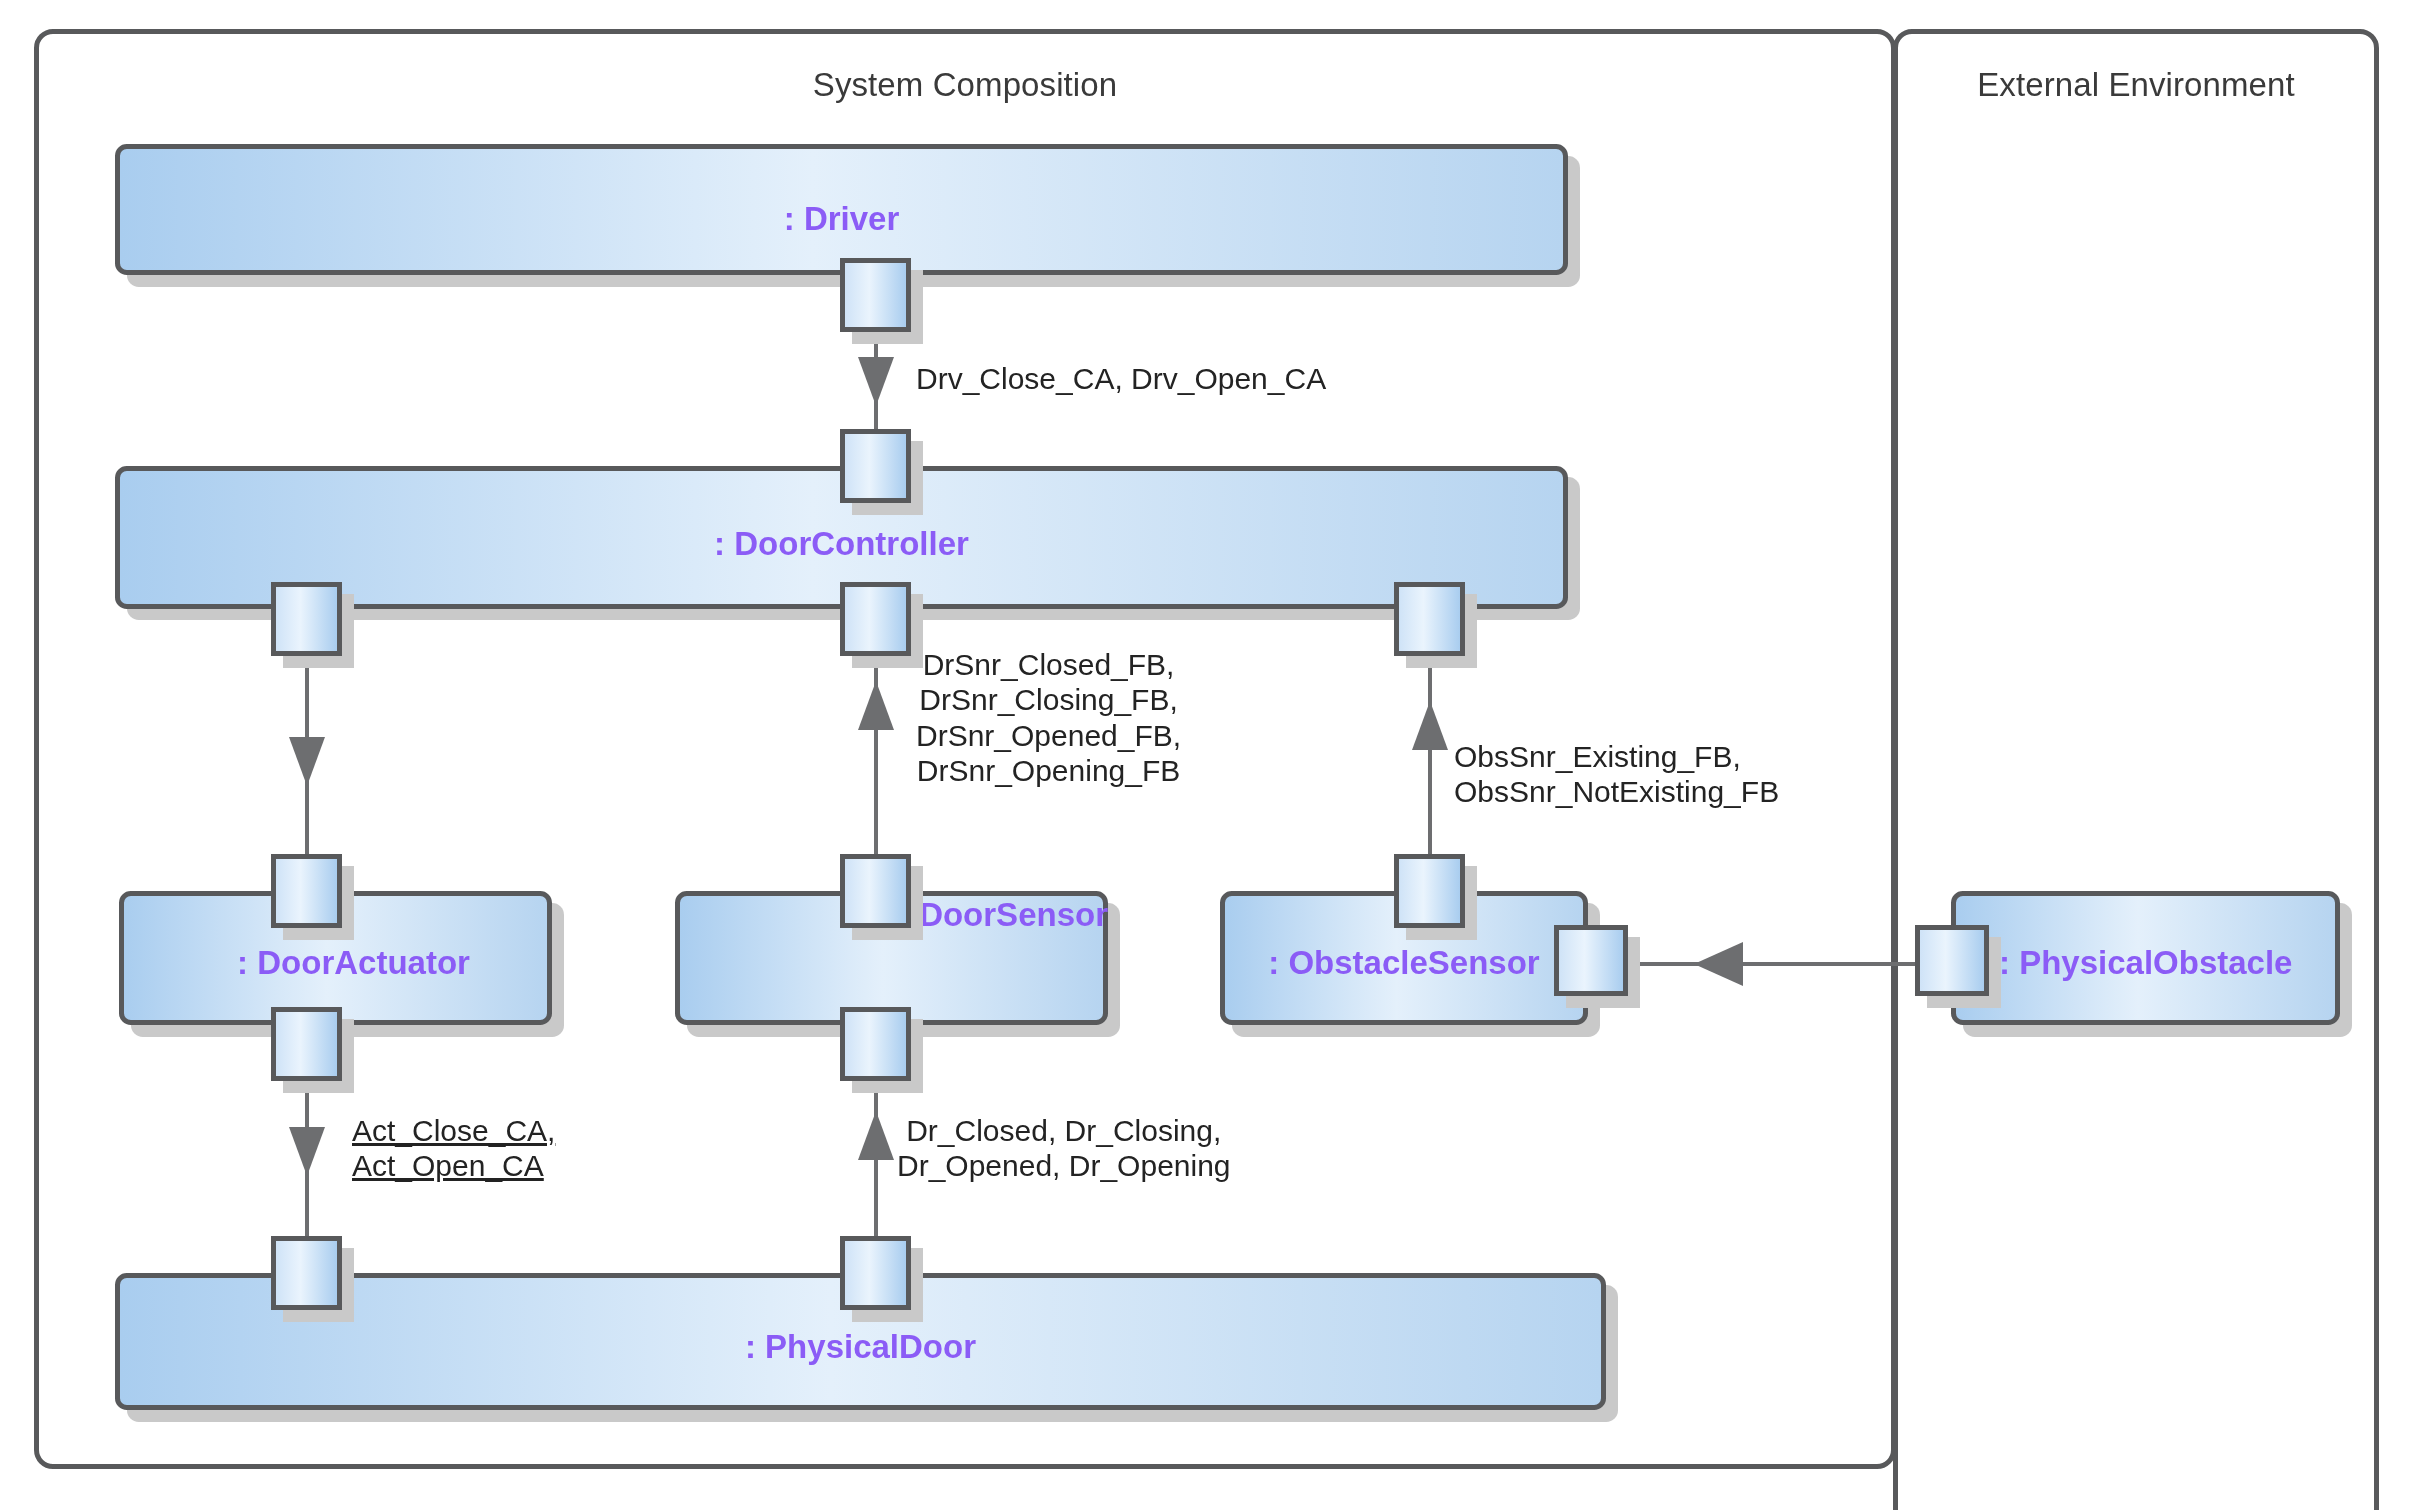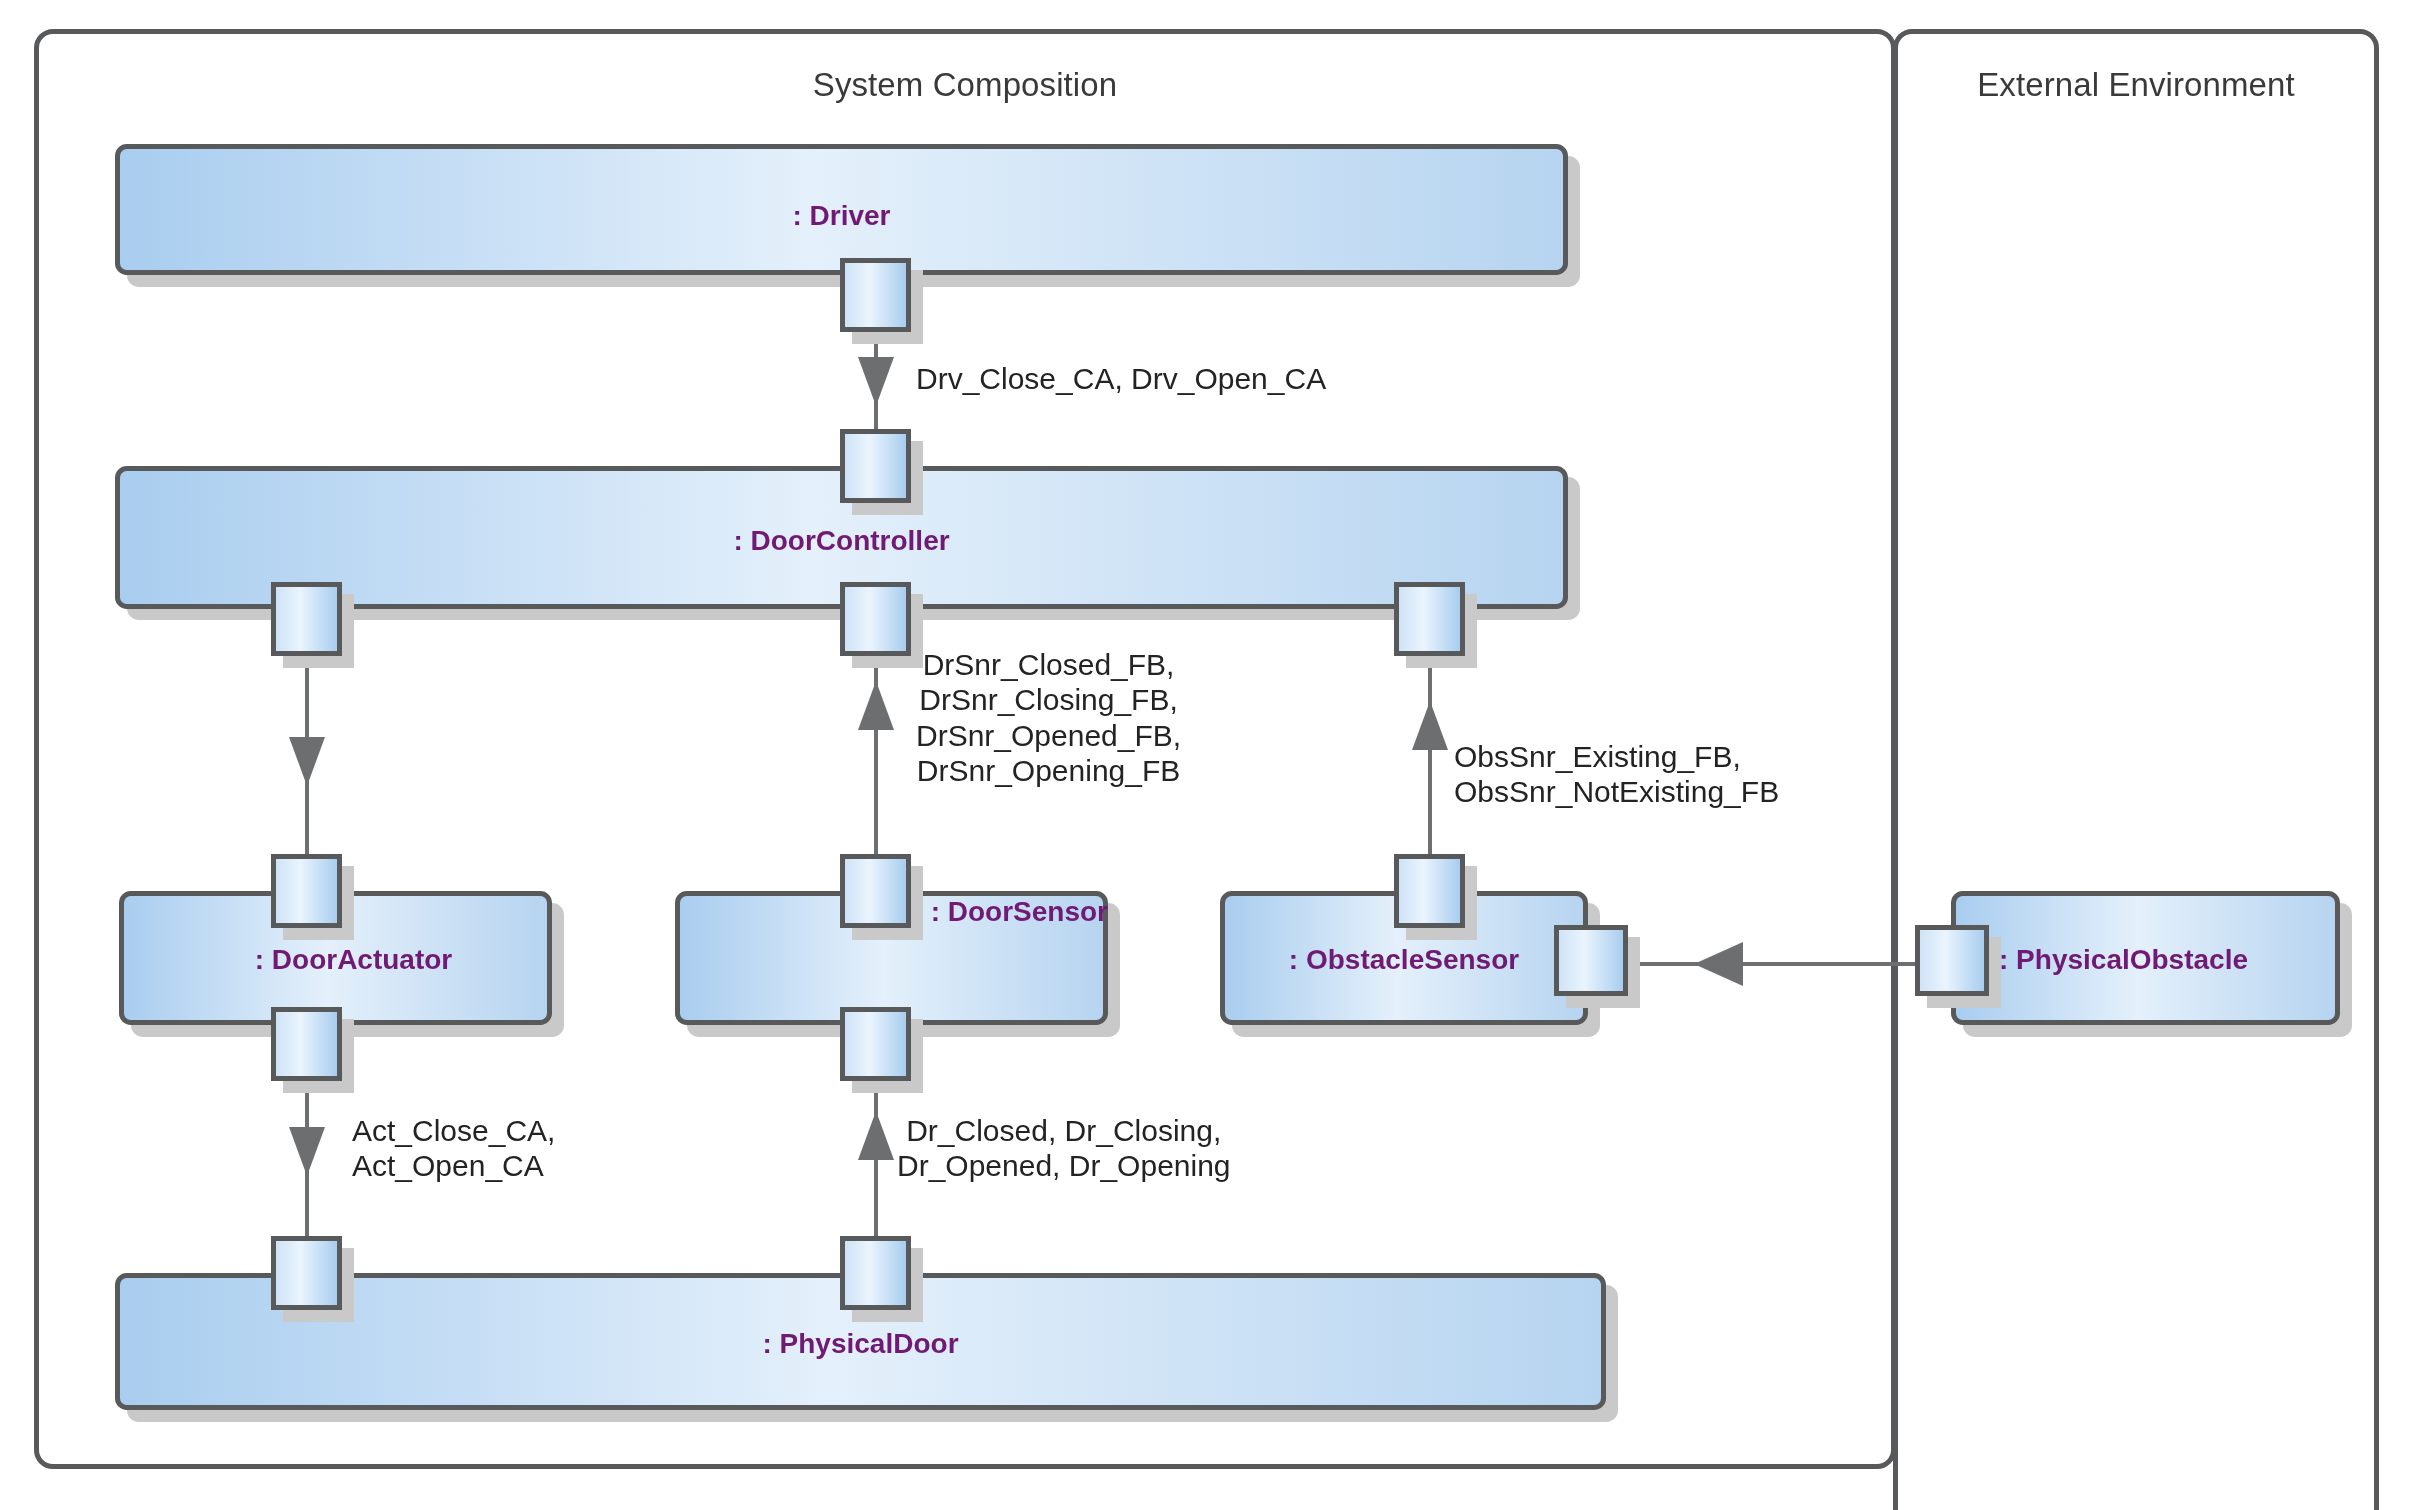--- a/index.html
+++ b/index.html
@@ -53,22 +53,22 @@
     background: #c9c9c9;
     border-radius: 11.8px;
     z-index: 3;
   }
   .part-label {
     position: absolute;
     left: 0;
     width: 100%;
     text-align: center;
     font-weight: bold;
-    font-size: 28px;
-    color: #701a75;
+    font-size: 33px;
+    color: #8b5cf6;
     white-space: nowrap;
     z-index: 9;
   }
   .part-label.left-al {
     text-align: left;
   }
 
   
   .port {
     position: absolute;
@@ -239,21 +239,21 @@
     <div>DrSnr_Closing_FB,</div>
     <div>DrSnr_Opened_FB,</div>
     <div>DrSnr_Opening_FB</div>
   </div>
 
   <div class="conn-label" style="left:1454px; top:739px;">
     <div>ObsSnr_Existing_FB,</div>
     <div>ObsSnr_NotExisting_FB</div>
   </div>
 
-  <div class="conn-label" style="left:352px; top:1113px;">
+  <div class="conn-label" style="left:352px; top:1113px;text-decoration:underline;">
     <div>Act_Close_CA,</div>
     <div>Act_Open_CA</div>
   </div>
 
   <div class="conn-label ctr" style="left:897px; top:1113px;">
     <div>Dr_Closed, Dr_Closing,</div>
     <div>Dr_Opened, Dr_Opening</div>
   </div>
 
 

